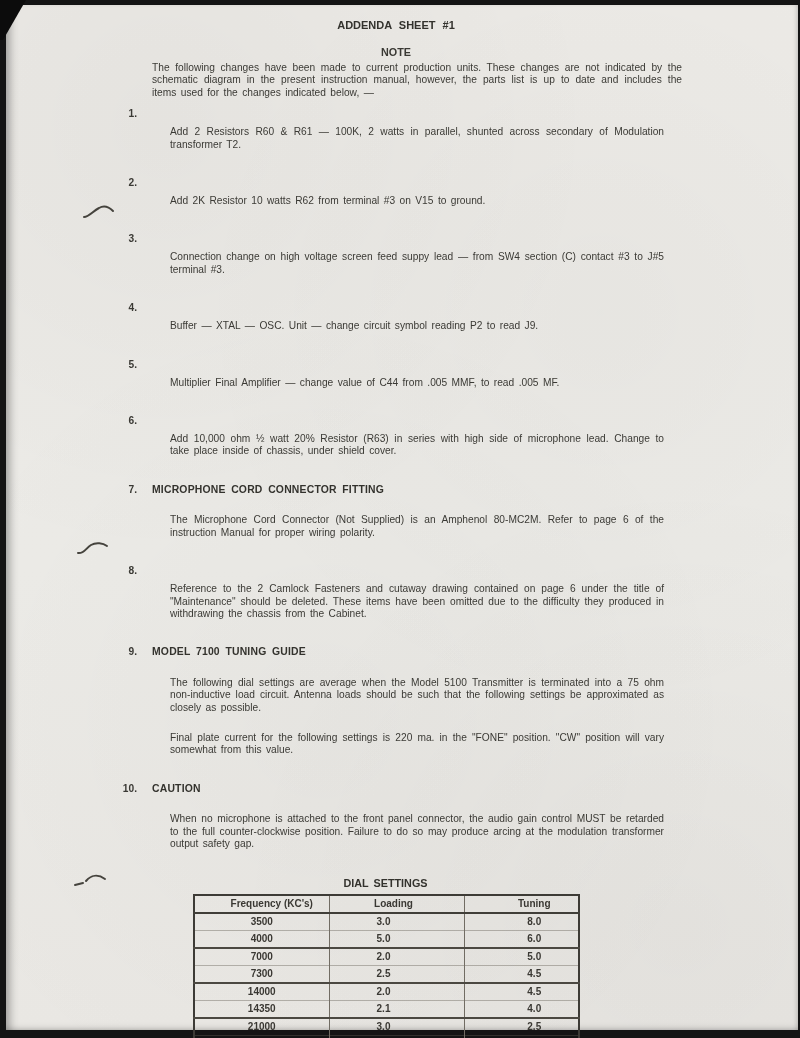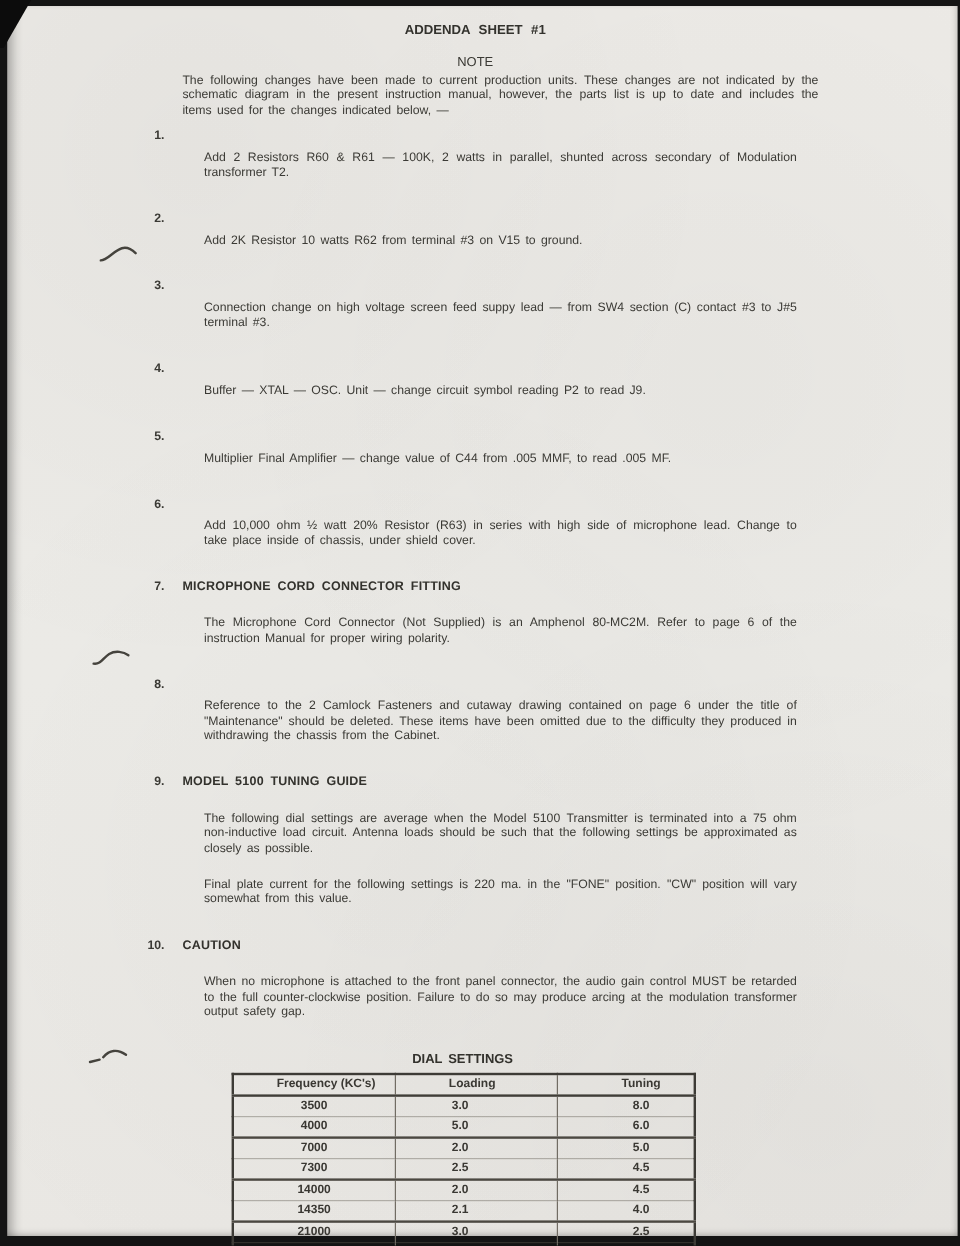--- a/index.html
+++ b/index.html
@@ -40,21 +40,21 @@
     margin:176px 12px 0 0;text-align:center;
     font-size:17.5px;font-weight:bold;font-style:italic;
     letter-spacing:0.4px;word-spacing:5px;color:#2b2a26;
   }
   .subtitle{
     margin:14px 12px 0 0;text-align:center;
     font-size:11px;font-weight:bold;word-spacing:4px;color:#33322d;
   }
   .note-head{
     margin:15px 12px 0 0;text-align:center;
-    font-size:10.8px;font-weight:normal;word-spacing:2px;color:#3a3934;
+    font-size:10.8px;font-weight:bold;word-spacing:2px;color:#3a3934;
   }
   .body-text{
     font-size:10.2px;line-height:12.4px;word-spacing:1.6px;
   }
   .note-body{
     margin:4px 0 0 146px;width:530px;text-align:justify;
   }
   .items{margin:9px 0 0 114px;padding:0;list-style:none;width:576px;}
   .items li{display:flex;margin:0 0 8px 0;}
   .items .num{
@@ -160,21 +160,21 @@
       </li>
       <li>
         <span class="num">8.</span>
         <div class="itxt body-text">
           <p>Reference to the 2 Camlock Fasteners and cutaway drawing contained on page 6 under the title of "Maintenance" should be deleted. These items have been omitted due to the difficulty they produced in withdrawing the chassis from the Cabinet.</p>
         </div>
       </li>
       <li>
         <span class="num">9.</span>
         <div class="itxt body-text">
-          <div class="iheading">MODEL 5100 TUNING GUIDE</div>
+          <div class="iheading">MODEL 7100 TUNING GUIDE</div>
           <p>The following dial settings are average when the Model 5100 Transmitter is terminated into a 75 ohm non-inductive load circuit. Antenna loads should be such that the following settings be approximated as closely as possible.</p>
           <p>Final plate current for the following settings is 220 ma. in the "FONE" position. "CW" position will vary somewhat from this value.</p>
         </div>
       </li>
       <li>
         <span class="num">10.</span>
         <div class="itxt body-text">
           <div class="iheading">CAUTION</div>
           <p>When no microphone is attached to the front panel connector, the audio gain control MUST be retarded to the full counter-clockwise position. Failure to do so may produce arcing at the modulation transformer output safety gap.</p>
         </div>

